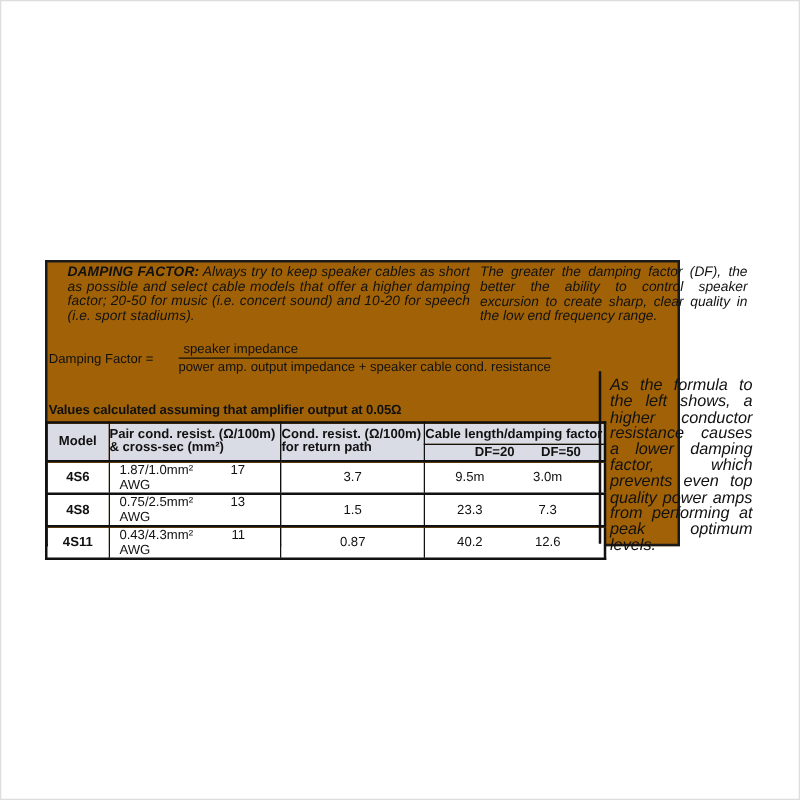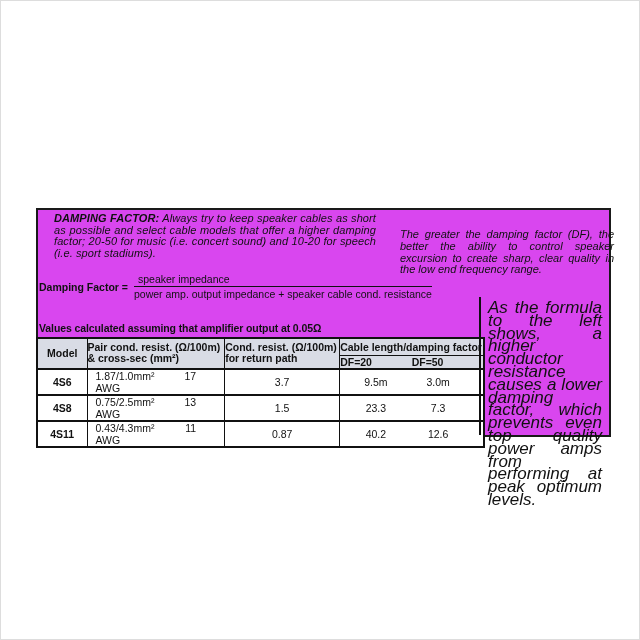--- a/index.html
+++ b/index.html
@@ -12,41 +12,41 @@
     overflow:hidden;
   }
   .canvas {
     position:absolute; inset:0;
     border:1px solid var(--page_border, #ddd);
     box-sizing:border-box;
     background:#fff;
   }
   .frame {
     position:absolute; left:35px; top:207px;
-    width:575px; height:229px;
+    width:508px; height:229px;
     border:2px solid var(--frame_border, #1a1a1a);
     box-sizing:border-box;
-    background:#d946ef;
+    background:#a16207;
   }
   .intro {
     position:absolute; left:16px; top:3px; width:322px; margin:0;
     font-style:italic; font-size:11px; line-height:11.7px;
     text-align:justify; letter-spacing:0.1px;
   }
   .intro .lead { font-weight:bold; }
   .right-top {
-    position:absolute; left:346px; top:3px; width:214px; margin:16px;
+    position:absolute; left:346px; top:3px; width:214px; margin:0;
     font-style:italic; font-size:11px; line-height:11.8px;
     text-align:justify;
   }
   .formula {
     position:absolute; left:1px; top:63px;
     display:flex; align-items:center;
   }
-  .f-label { font-size:10.5px; margin-right:6px; white-space:nowrap;font-weight:bold; }
+  .f-label { font-size:10.5px; margin-right:20px; white-space:nowrap; }
   .fraction { display:inline-block; text-align:left; font-size:10.5px; }
   .numer { display:block; border-bottom:1.5px solid #111; padding:0 4px 1px 4px; }
   .denom { display:block; white-space:nowrap; padding-top:1px; }
   .note {
     position:absolute; left:1px; top:112px;
     font-size:10.5px; font-weight:bold; white-space:nowrap; letter-spacing:-0.1px;
   }
   table.spec {
     position:absolute; left:-2px; top:127px;
     border-collapse:collapse; table-layout:fixed;
@@ -57,36 +57,36 @@
     font-size:10.5px; overflow:hidden;margin-top:28px;
   }
   .spec thead th { background:var(--header_bg, #d9dce5); font-weight:bold; }
   .spec thead tr.main-h { height:17px; }
   .spec thead tr.sub-h  { height:13px; }
   .spec tbody tr { height:22px; background:#fff; }
   .spec tbody td, .spec tbody th { border-top-width:2px; }
   .model-h { font-size:11px; text-align:center; }
   .pair-h, .cond-h { text-align:left; padding-left:6px; font-size:10px; line-height:11px; }
   .cable-h { text-align:left; font-size:10px; }
-  .df-h { text-align:left; font-size:10px; }
+  .df-h { text-align:right; font-size:10px; }
   .no-r { border-right:none !important; }
   .no-l { border-left:none !important; }
   .model-c { font-weight:bold; font-size:11.5px; text-align:center; background:#fff; }
   .pair-wrap { display:flex; justify-content:space-between; padding:0 28px 0 8px;gap:30px; }
   .cond-c { text-align:center; }
   .df-c { text-align:center; }
   td.df50-c, th.df50-h { padding-right:18px; }
   .right-col {
     position:absolute; left:441px; top:87px; bottom:0; width:126px;
     border-left:2px solid #111;
     box-sizing:border-box;
     padding:5px 3px 0 7px;
   }
   .right-col p {
-    margin:0; font-style:italic; font-size:17px; line-height:12.8px;
+    margin:0; font-style:italic; font-size:13px; line-height:12.8px;
     text-align:justify;
   }
 </style>
 </head>
 <body>
 
 <div class="canvas">
   <div class="frame">
 
     <p class="intro"><span class="lead">DAMPING FACTOR:</span><span> Always try to keep speaker cables as short as possible and select cable models that offer a higher damping factor; 20-50 for music (i.e. concert sound) and 10-20 for speech (i.e. sport stadiums).</span></p>

